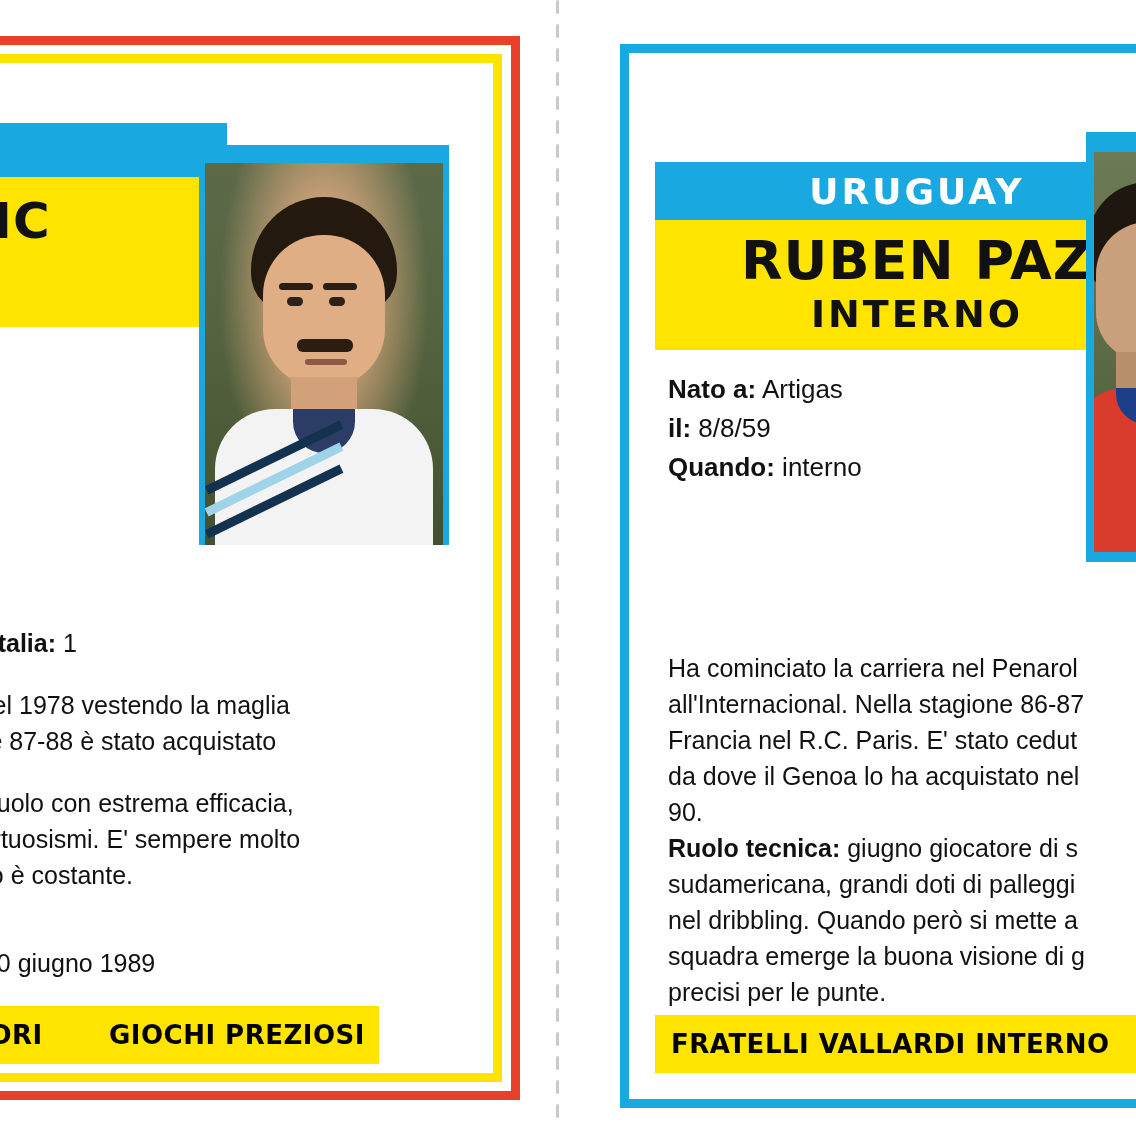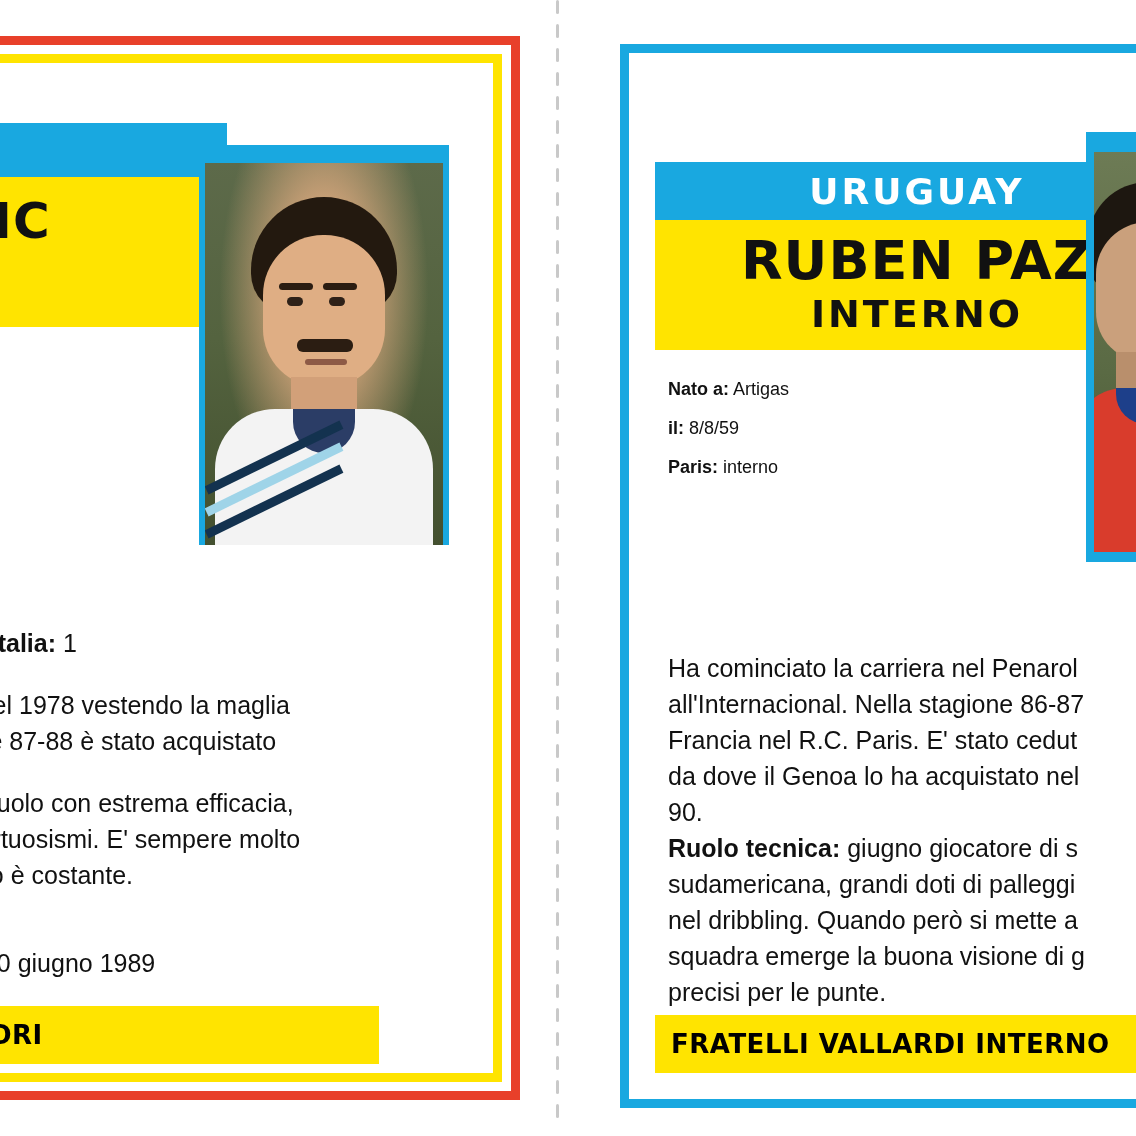--- a/index.html
+++ b/index.html
@@ -196,21 +196,21 @@
     overflow:hidden;
   }
   #r-photo .hair{position:absolute;left:-6px;top:30px;width:120px;height:110px;background:#1d1710;border-radius:60px 60px 30px 30px;}
   #r-photo .face{position:absolute;left:2px;top:70px;width:104px;height:140px;background:#caa07c;border-radius:52px 52px 50px 50px;}
   #r-photo .neck{position:absolute;left:22px;top:200px;width:64px;height:50px;background:#b98f6c;}
   #r-photo .shirt{position:absolute;left:-20px;top:236px;width:170px;height:170px;background:#d93c2c;border-radius:50px 50px 0 0;}
   #r-photo .collar{position:absolute;left:22px;top:236px;width:60px;height:36px;background:#1d3f8a;border-radius:0 0 30px 30px;}
 
   #r-stats{
     position:absolute;left:22px;top:300px;width:400px;
-    font-size:18px;line-height:39px;color:#111111;
+    font-size:26px;line-height:39px;color:#111111;
   }
   #r-body{left:22px;top:580px;width:520px;}
   #r-body p{margin:0;}
 
   #r-footer{
     position:absolute;left:9px;bottom:9px;width:524px;height:58px;
     background:#ffe400;display:flex;align-items:center;
     padding:0 16px;box-sizing:border-box;
     font-family:"DejaVu Sans", sans-serif;font-weight:bold;font-size:26px;letter-spacing:.5px;
   }
@@ -309,20 +309,21 @@
         <p>ricopre il ruolo con estrema efficacia,</p>
         <p>rticolari virtuosismi. E' sempere molto</p>
         <p>endimento è costante.</p>
         <div class="gap"></div>
         <div class="gap"></div>
         <p>ornati al 30 giugno 1989</p>
       </div>
 
       <div id="l-footer">
         <span>I EDITORI</span>
+        <span>GIOCHI PREZIOSI</span>
       </div>
 
     </div>
   </div>
 
   <div class="card" id="card-right">
     <div class="inner">
 
       <div class="nation-bar" id="r-nation">URUGUAY</div>
 
@@ -344,21 +345,21 @@
       <div id="r-stats">
         <div>
           <b>Nato a:</b>
           <span>Artigas</span>
         </div>
         <div>
           <b>il:</b>
           <span>8/8/59</span>
         </div>
         <div>
-          <b>Paris:</b>
+          <b>Quando:</b>
           <span>interno</span>
         </div>
       </div>
 
       <div class="body-text" id="r-body">
         <p>Ha cominciato la carriera nel Penarol</p>
         <p>all'Internacional. Nella stagione 86-87</p>
         <p>Francia nel R.C. Paris. E' stato cedut</p>
         <p>da dove il Genoa lo ha acquistato nel</p>
         <p>90.</p>

